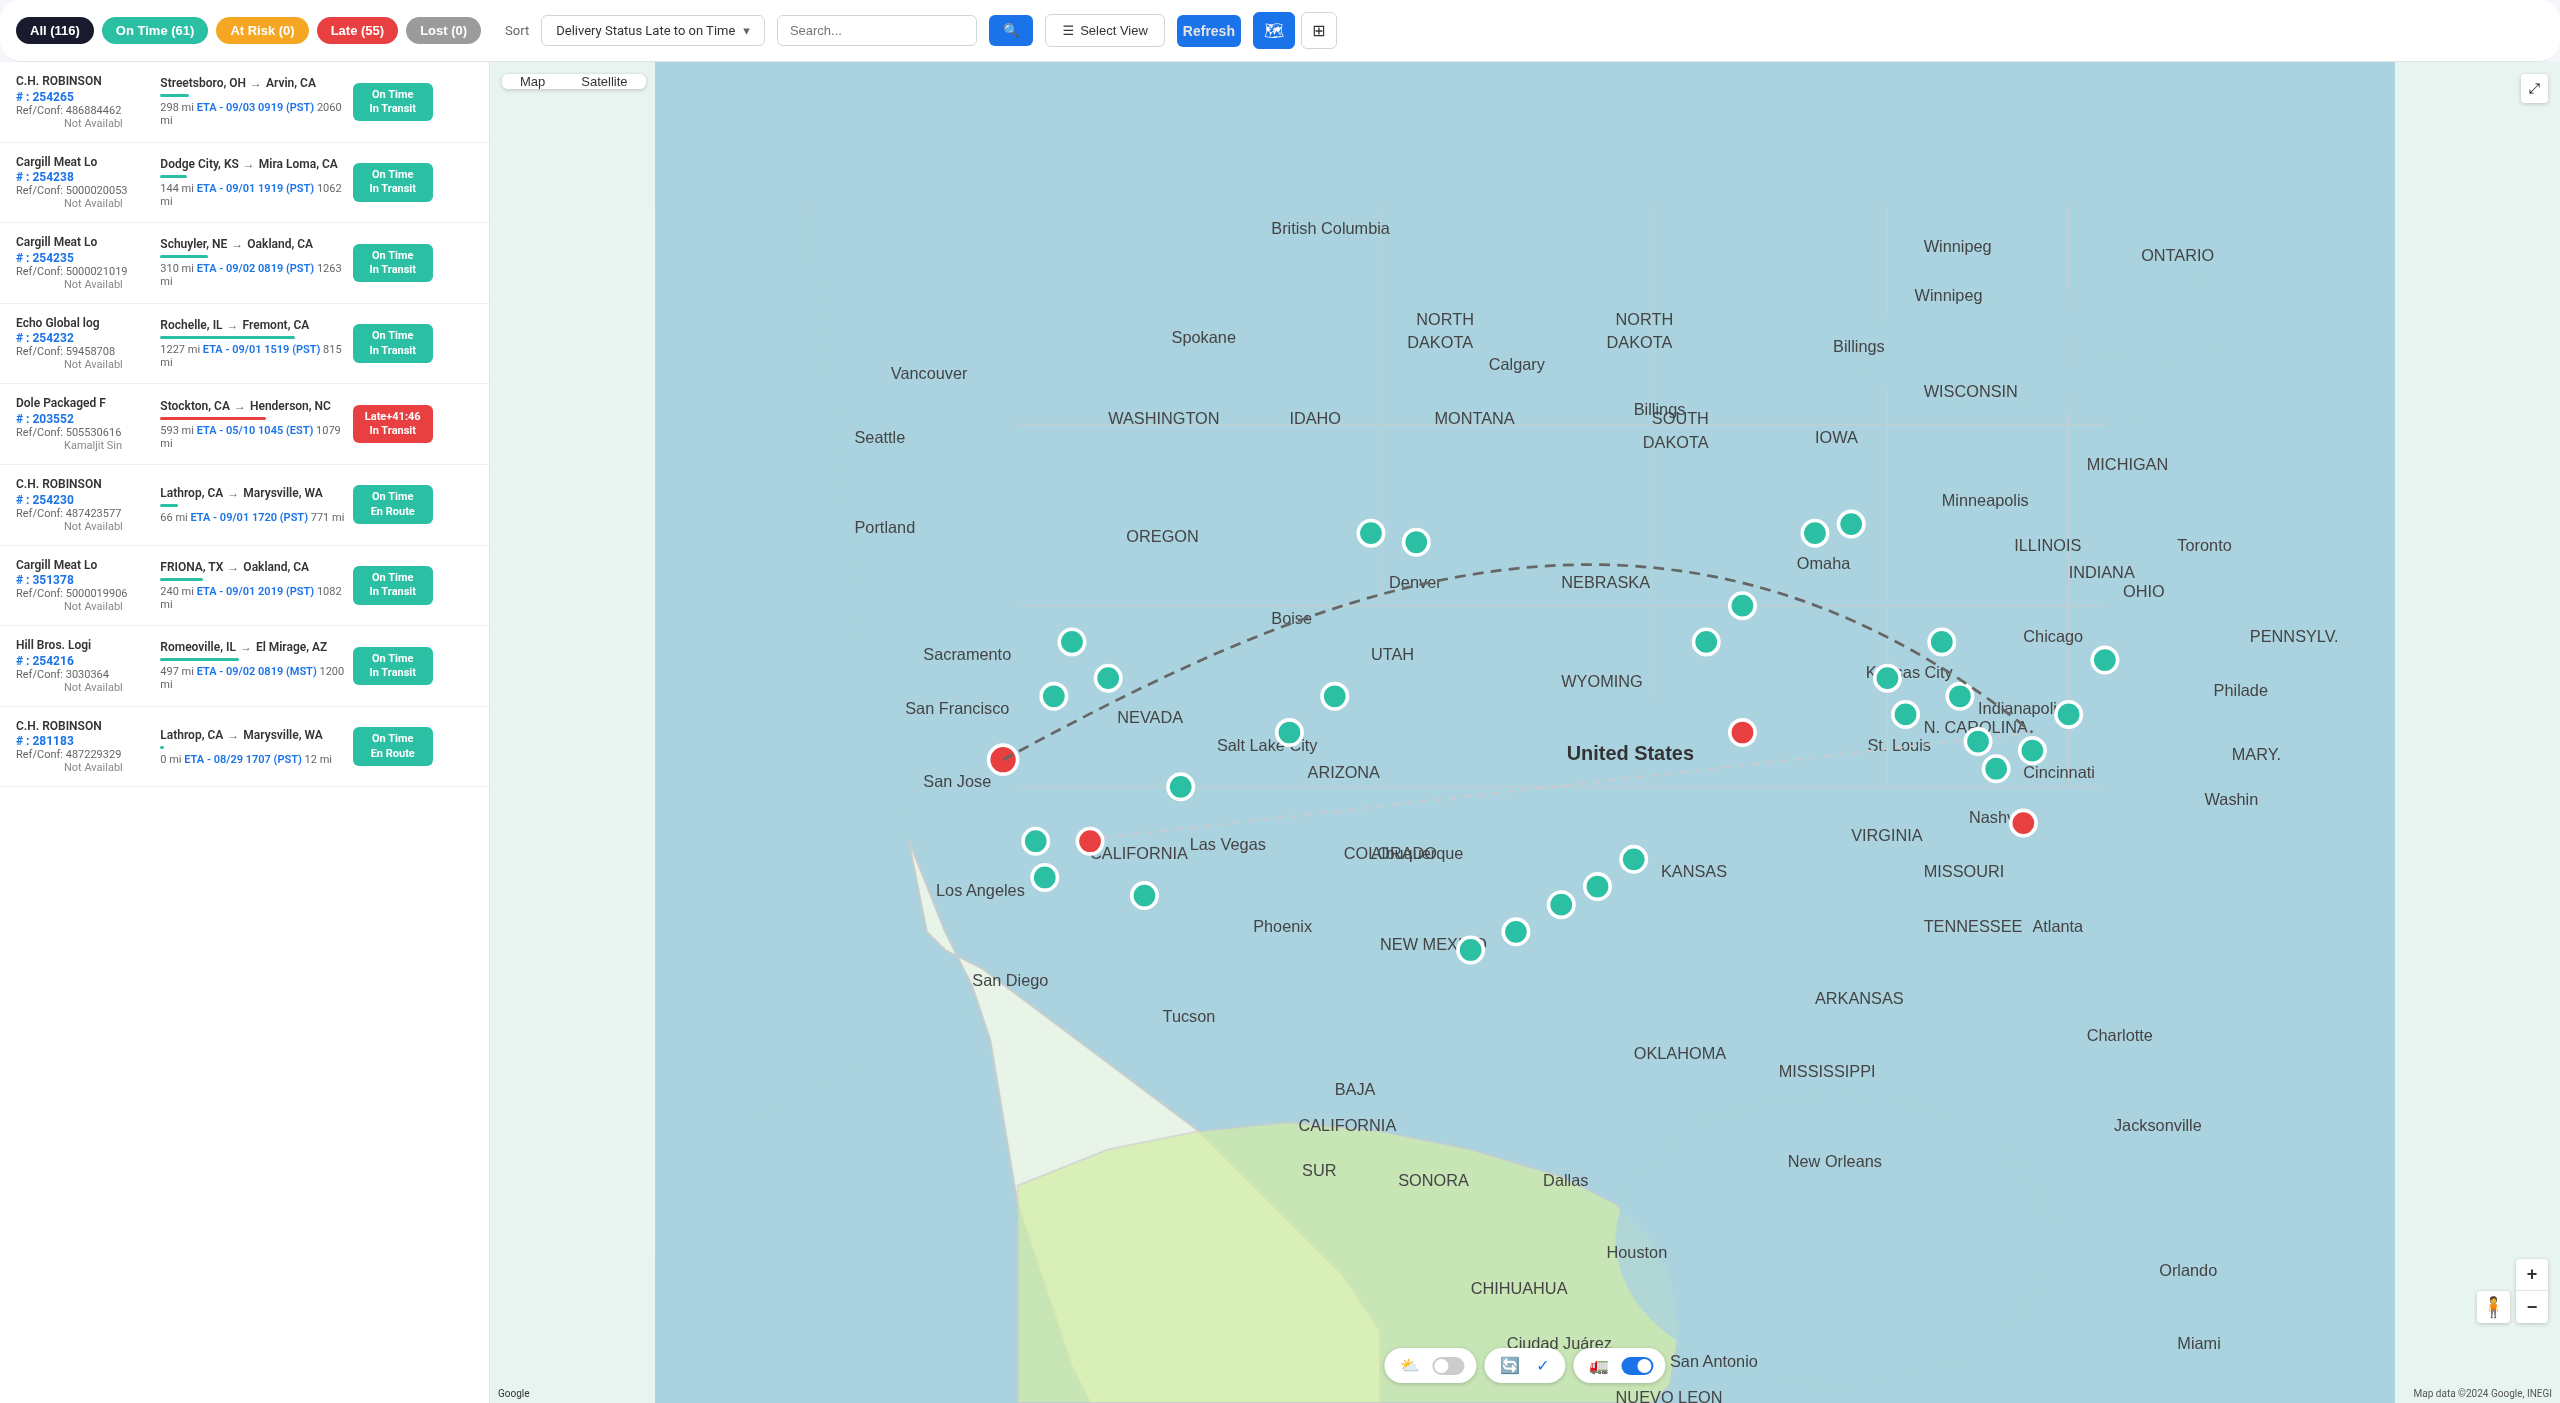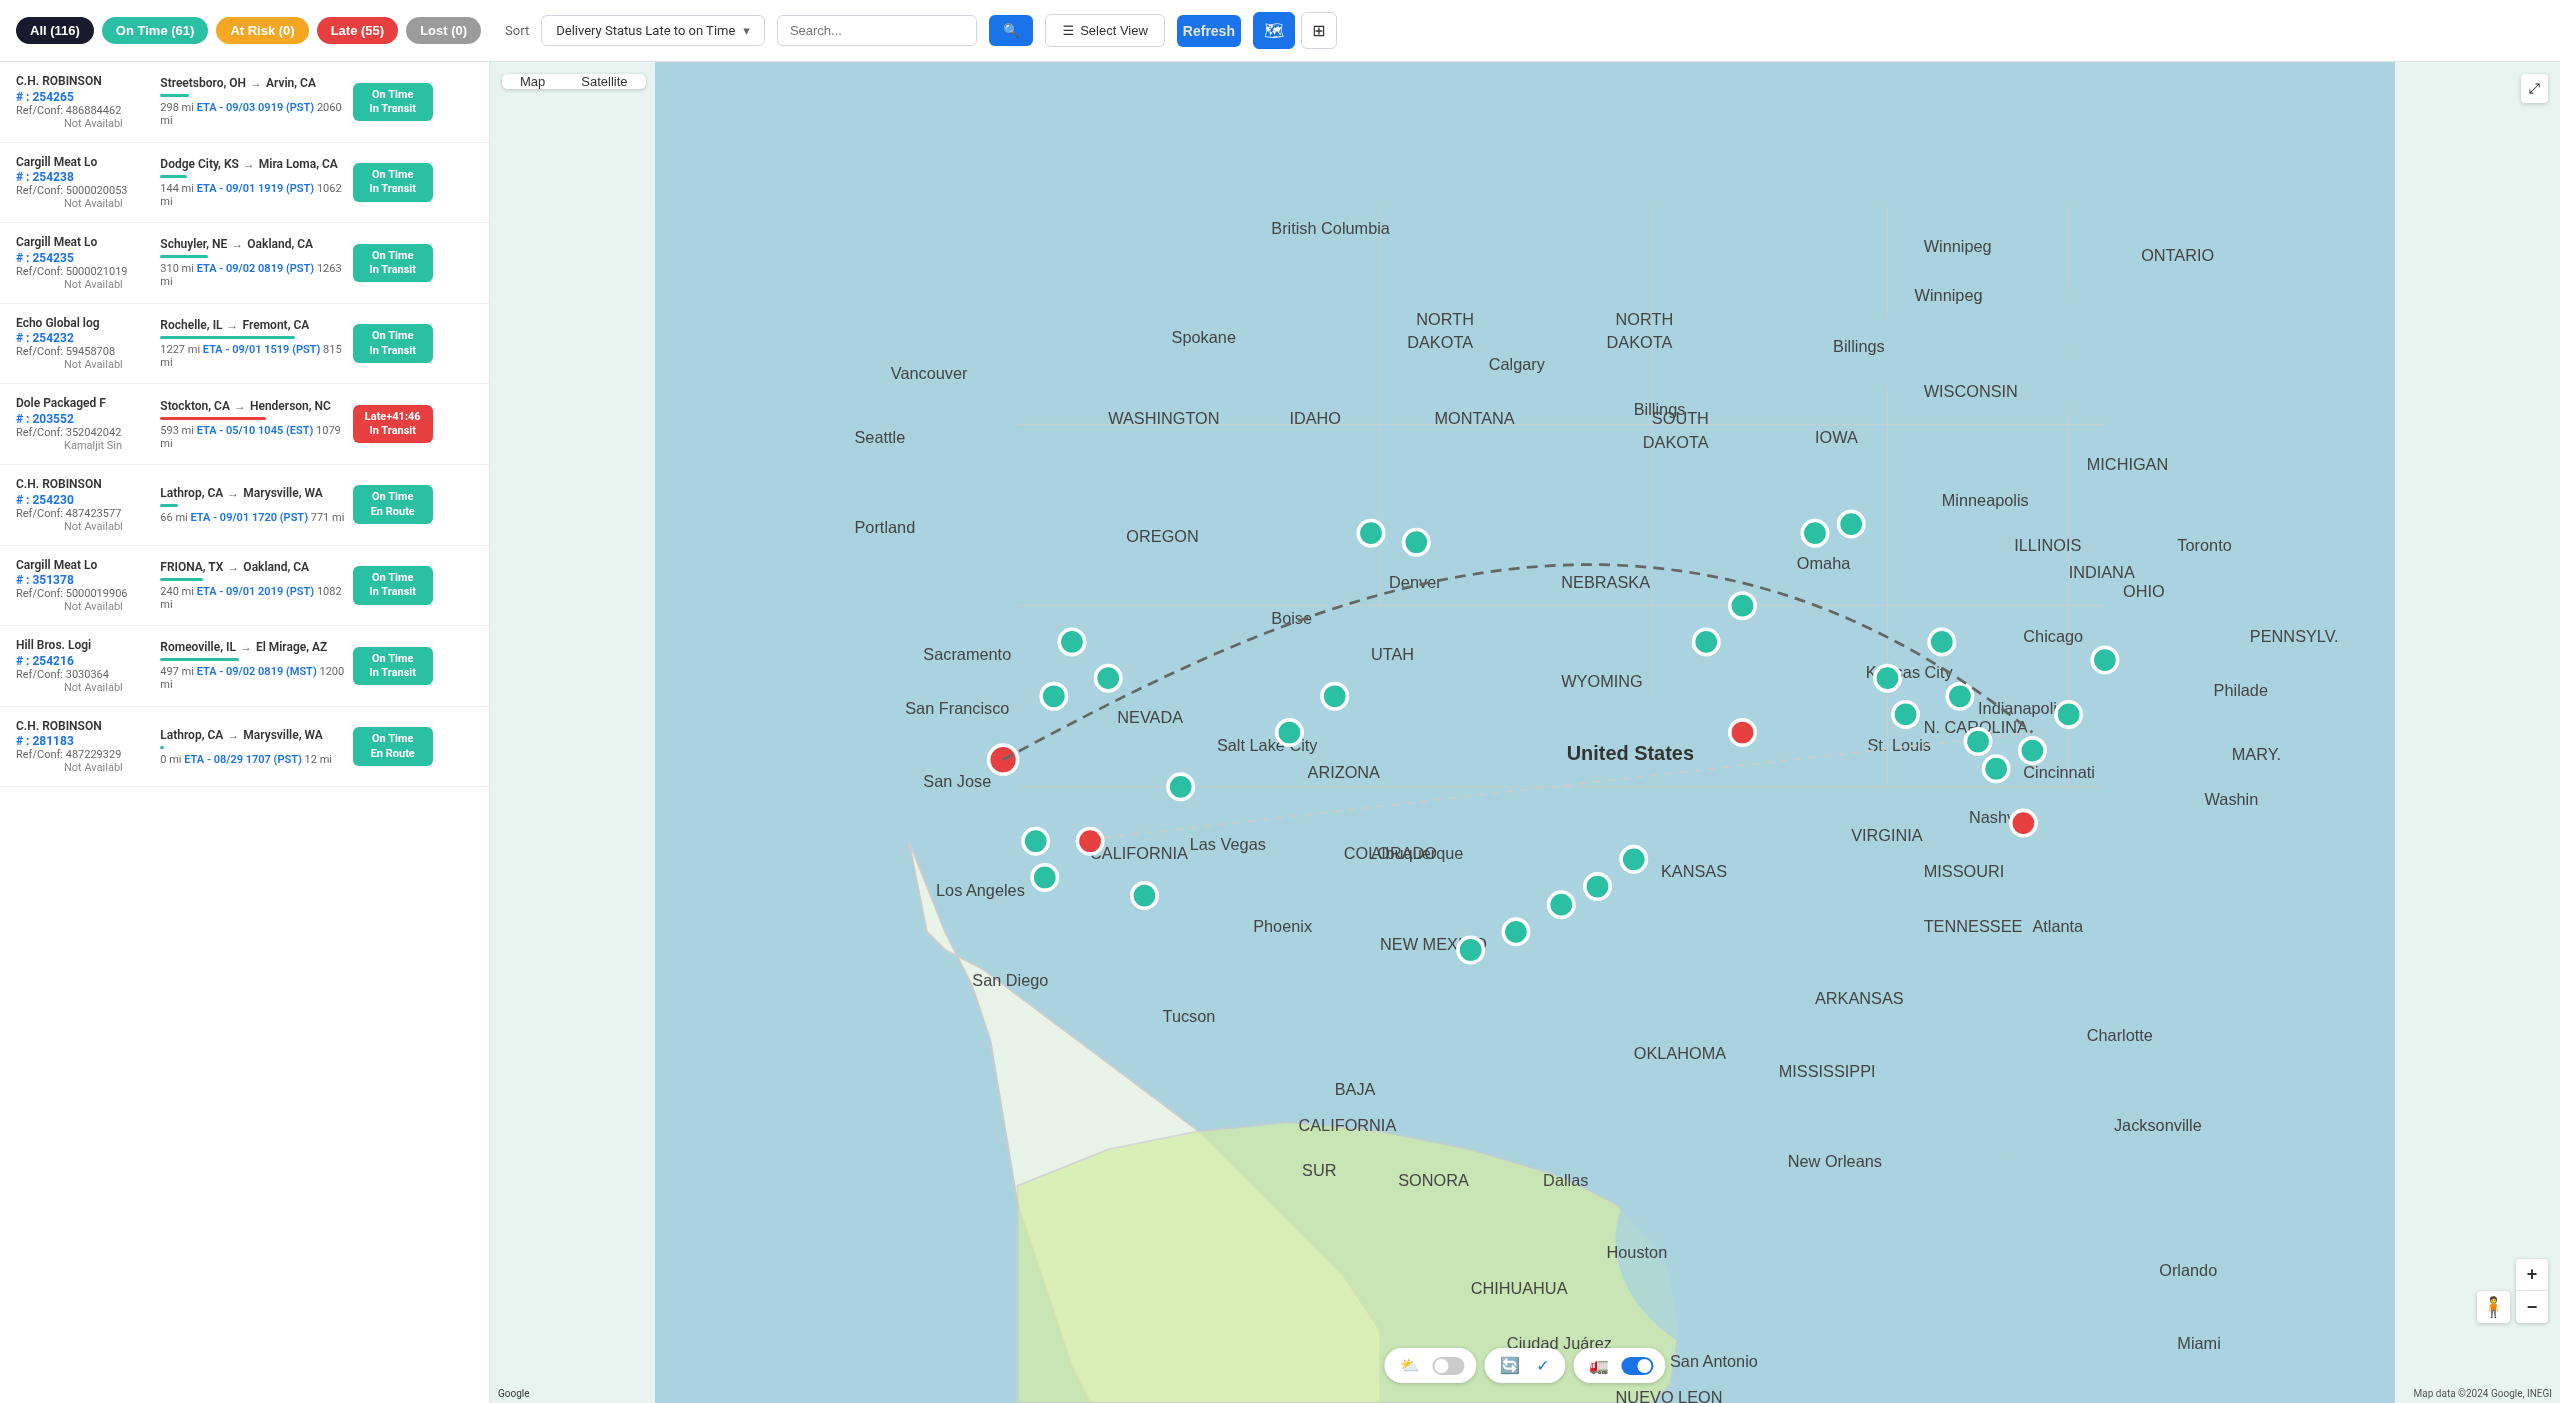--- a/index.html
+++ b/index.html
@@ -8,20 +8,21 @@
     
     .header {
       display: flex;
       align-items: center;
       padding: 0 16px;
       height: 62px;
       background: #fff;
       border-bottom: 1px solid #e0e4ea;
       gap: 12px;
       flex-shrink: 0;
+      border-radius: 21px;
     }
     .filter-tabs {
       display: flex;
       gap: 8px;
     }
     .filter-tab {
       padding: 6px 14px;
       border-radius: 20px;
       font-size: 13px;
       font-weight: 600;
@@ -509,21 +510,21 @@
       <span class="status-badge badge-ontime">
         <span>On Time</span>
         <span>In Transit</span>
       </span>
     </div>
   </div>
         <div class="shipment-row">
     <div>
       <div class="ship-company">Dole Packaged F</div>
       <div class="ship-id"># : 203552</div>
-      <div class="ship-ref">Ref/Conf: 352042042</div>
+      <div class="ship-ref">Ref/Conf: 505530616</div>
       <div class="ship-carrier">Kamaljit Sin</div>
     </div>
     <div>
       <div class="loc-route">
         <span>Stockton, CA</span>
         <span class="loc-arrow">→</span>
         <span>Henderson, NC</span>
       </div>
       <div class="loc-bar bar-red" style="width:55%"></div>
       <div class="loc-detail">

